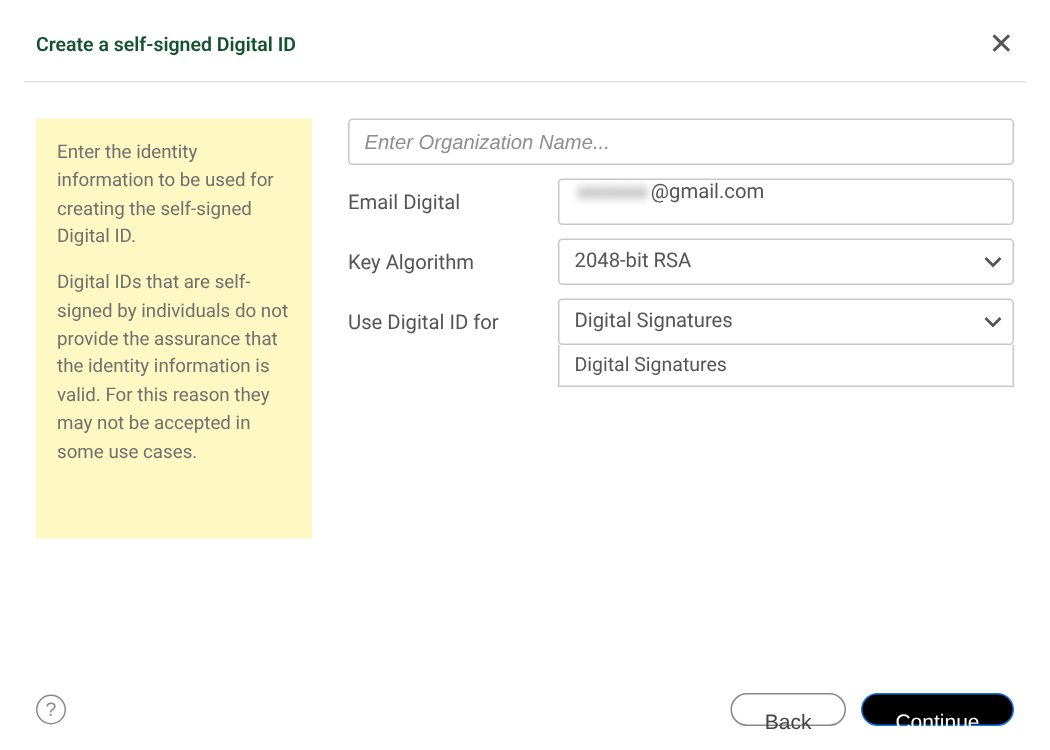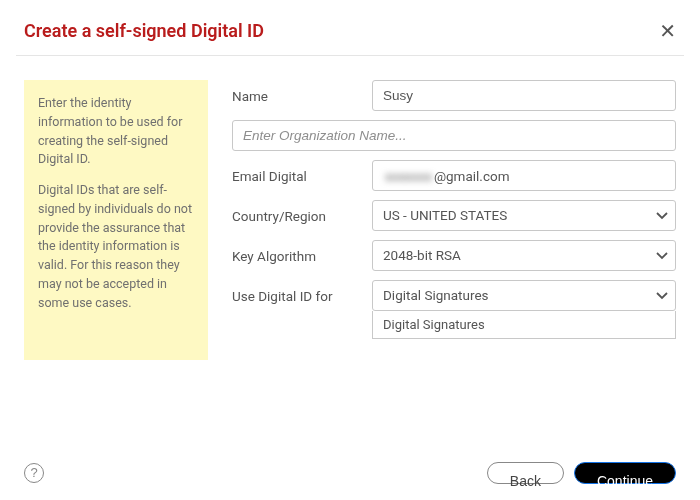--- a/index.html
+++ b/index.html
@@ -12,23 +12,23 @@
     position: relative;
     overflow: hidden;
   }
   .header {
     padding: 20px 24px 14px 24px;
     display: flex;
     justify-content: space-between;
     align-items: center;
   }
   .title {
-    font-size: 18px;
+    font-size: 13px;
     font-weight: 600;
-    color: #b91c1c;
+    color: #14532d;
   }
   .close-btn {
     font-size: 20px;
     color: #555;
     cursor: pointer;
     background: none;
     border: none;
     line-height: 1;
   }
   .hr {
@@ -183,57 +183,38 @@
 <hr class="hr">
 
 <div class="body">
   <div class="info">
     <p>Enter the identity information to be used for creating the self-signed Digital ID.</p>
     <p>Digital IDs that are self-signed by individuals do not provide the assurance that the identity information is valid. For this reason they may not be accepted in some use cases.</p>
   </div>
 
   <div class="form">
 
-    <div class="row">
-      <div class="label">Name</div>
-      <div class="control">
-        <input class="text-input" type="text" value="Susy" style="">
-      </div>
-    </div>
 
 
     <div class="row">
       <div class="control">
         <input class="text-input" type="text" placeholder="Enter Organization Name..." style="">
       </div>
     </div>
 
     <div class="row">
       <div class="label">Email Digital</div>
       <div class="control">
-        <div class="text-input" style="display:flex;align-items:center;gap:2px;padding-left:12px;">
+        <div class="text-input" style="display:flex;gap:2px;padding-left:12px;">
           <span class="blur-span">xxxxxxx</span>
             <span>@gmail.com</span>
         </div>
       </div>
     </div>
 
-    <div class="row">
-      <div class="label">Country/Region</div>
-      <div class="control">
-        <div class="select">
-          <span>US - UNITED STATES</span>
-        </div>
-        <span class="chev">
-          <svg width="12" height="8" viewBox="0 0 12 8">
-              <path d="M1 1l5 5 5-5" fill="none" stroke="#555" stroke-width="1.8"></path>
-            </svg>
-        </span>
-      </div>
-    </div>
 
     <div class="row">
       <div class="label">Key Algorithm</div>
       <div class="control">
         <div class="select">
           <span>2048-bit RSA</span>
         </div>
         <span class="chev">
           <svg width="12" height="8" viewBox="0 0 12 8">
               <path d="M1 1l5 5 5-5" fill="none" stroke="#555" stroke-width="1.8"></path>

